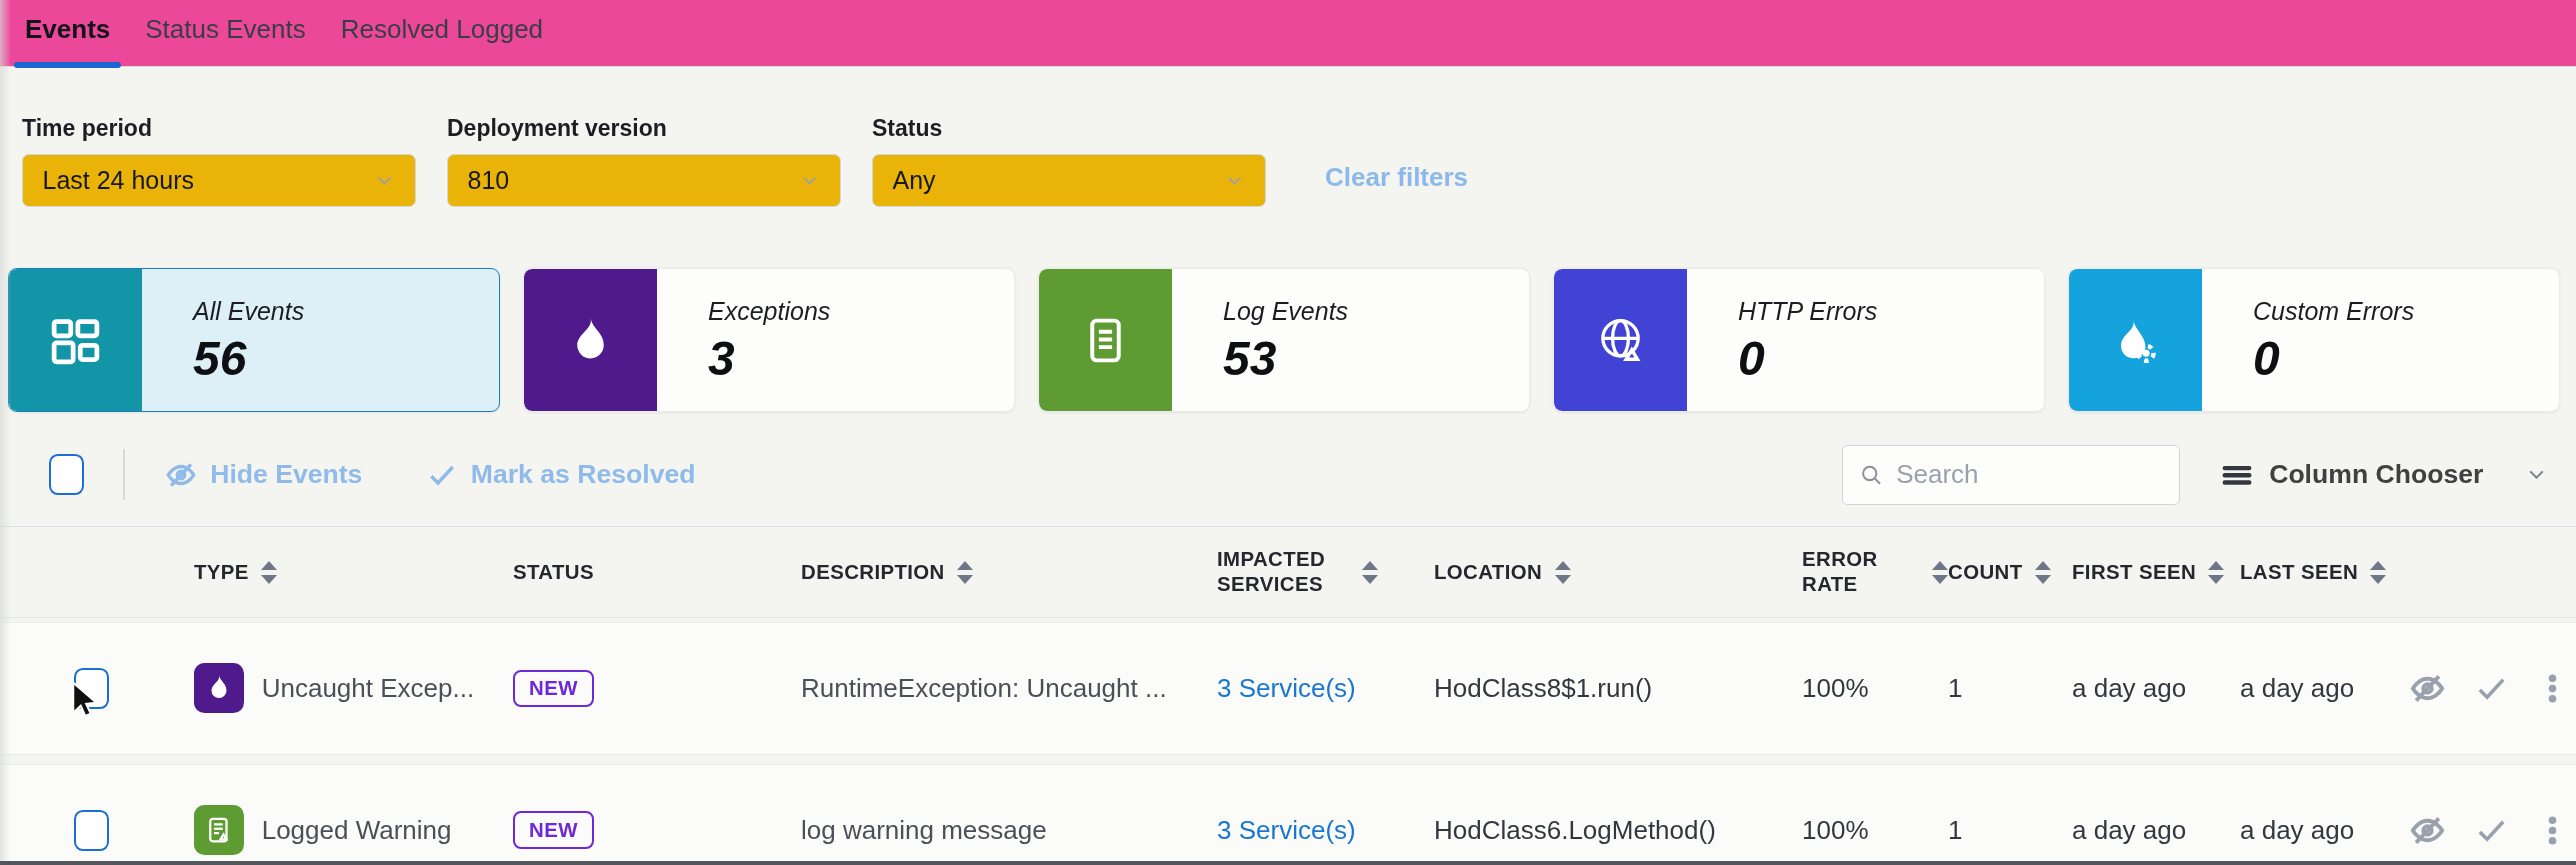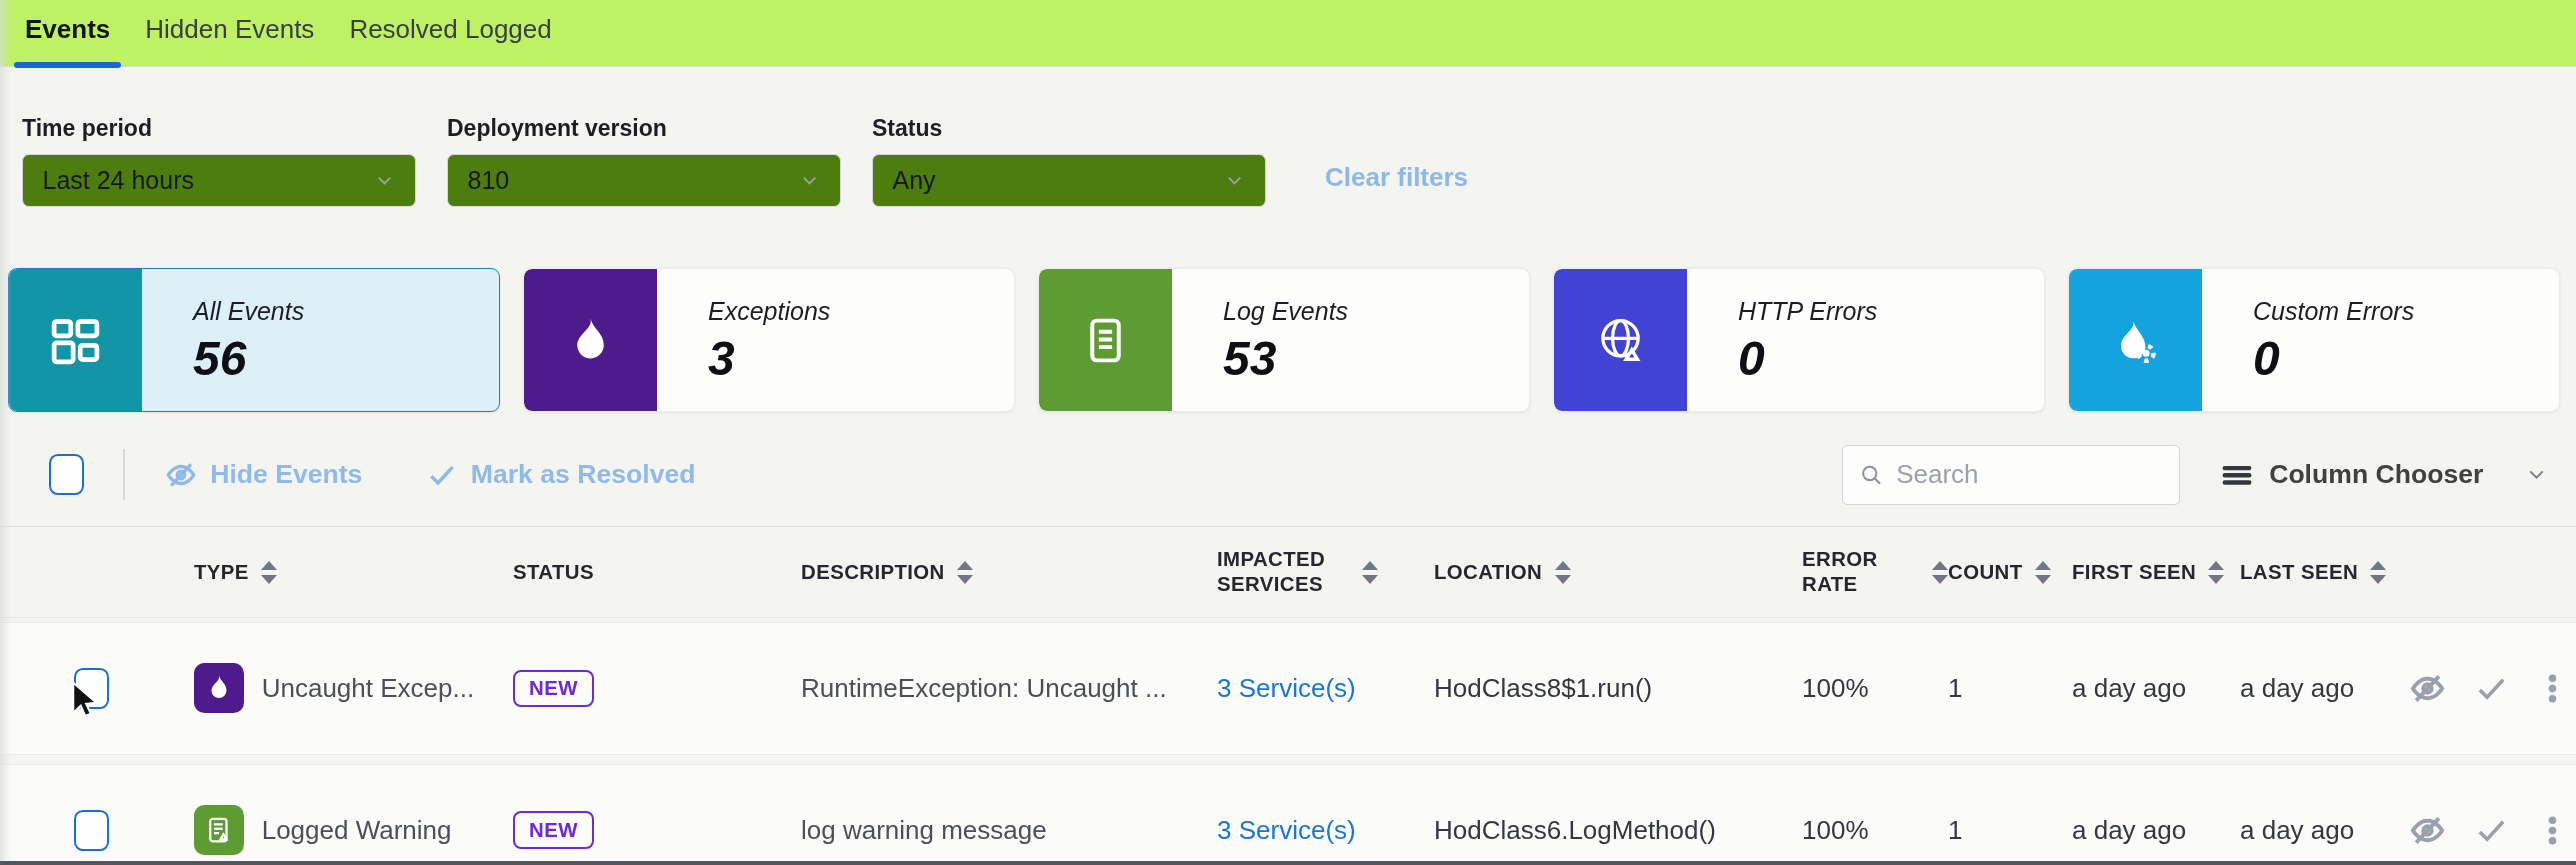--- a/index.html
+++ b/index.html
@@ -11,21 +11,21 @@
     color: #24262c;
     overflow: hidden;
   }
   
   .tabbar {
     height: 67px;
     display: flex;
     align-items: flex-end;
     padding-left: 25px;
     border-bottom: 1.8px solid #dadcd8;
-    background: #bef264;
+    background: #ec4899;
   }
   .tab {
     position: relative;
     margin-right: 35px;
     padding-bottom: 21px;
     font-size: 26px;
     font-weight: 500;
     color: #3a3d44;
     cursor: pointer;
     white-space: nowrap;
@@ -47,21 +47,21 @@
   }
   .filter-field { width: 394px; margin-right: 31px; }
   .filter-label {
     font-size: 23px;
     font-weight: 700;
     color: #1d1e24;
     margin-bottom: 12.4px;
   }
   .select {
     height: 53px;
-    background: #4d7c0f;
+    background: #eab308;
     border: 1.3px solid #d4d8de;
     border-radius: 7px;
     display: flex;
     align-items: center;
     justify-content: space-between;
     padding: 0 19.5px;
     font-size: 25px;
     color: #17181c;
     cursor: pointer;
   }
@@ -273,21 +273,21 @@
     z-index: 50;
   }
 </style>
 </head>
 <body>
 
 <div class="left-shade"></div>
 
 <div class="tabbar">
   <div class="tab active">Events</div>
-  <div class="tab">Hidden Events</div>
+  <div class="tab">Status Events</div>
   <div class="tab">Resolved Logged</div>
 </div>
 
 <div class="filters">
   <div class="filter-field">
     <div class="filter-label">Time period</div>
     <div class="select">
       <span>Last 24 hours</span>
       <svg class="chev" width="23" height="23" viewBox="0 0 24 24" fill="none" stroke="#9aa1ab" stroke-width="2">
           <path d="M6 9l6 6 6-6"></path>

